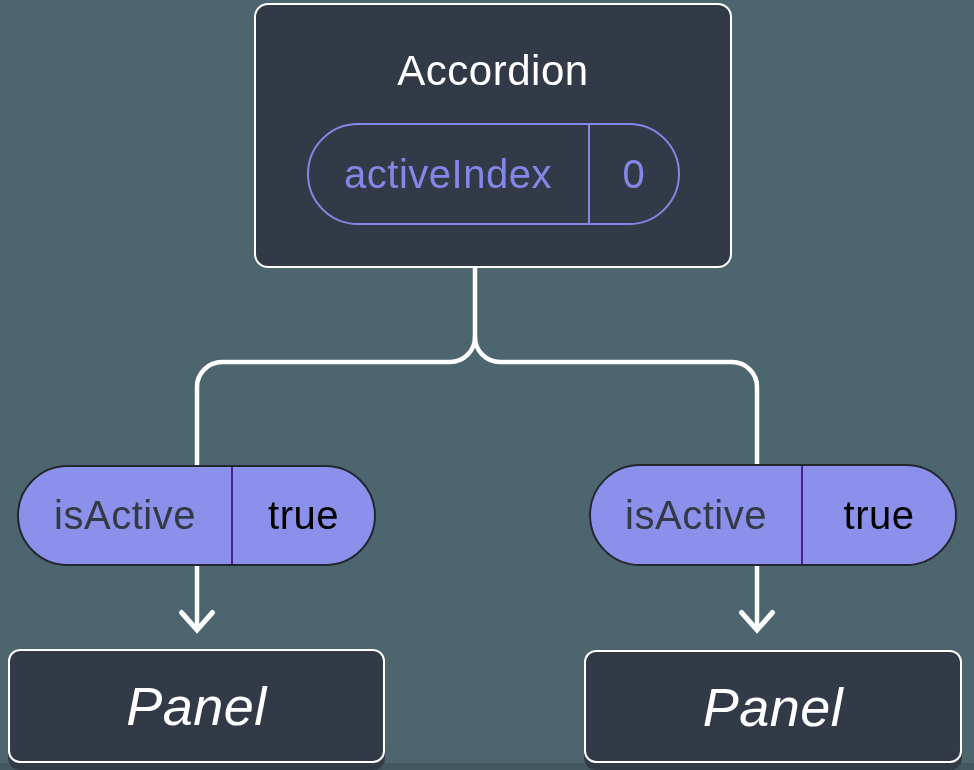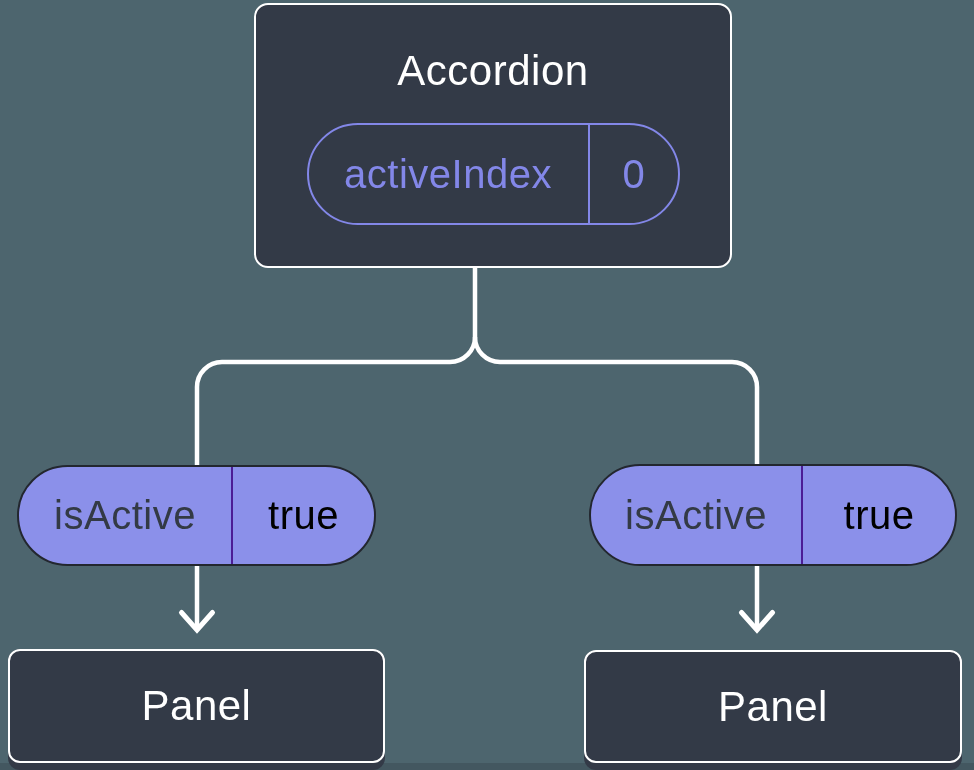--- a/index.html
+++ b/index.html
@@ -59,21 +59,21 @@
   .panel{
     position:absolute;top:649px;bottom:0;
     background:#333a47;border-radius:12px;
   }
   .panel-left{left:8px;width:377px;}
   .panel-right{left:584px;width:378px;top:650px;}
   .panel-inner{
     position:absolute;left:0;right:0;top:0;bottom:7px;
     border:2px solid #ffffff;border-radius:12px;
     display:flex;align-items:center;justify-content:center;
-    color:#ffffff;font-size:42px;letter-spacing:0.5px;
+    color:#ffffff;font-size:54px;letter-spacing:0.5px;font-style:italic;
   }
   .bottom-edge{
     position:absolute;left:0;right:0;bottom:0;height:7px;
     background:rgba(31,39,50,0.22);
   }
 </style>
 </head>
 <body>
 
 <div class="stage">

